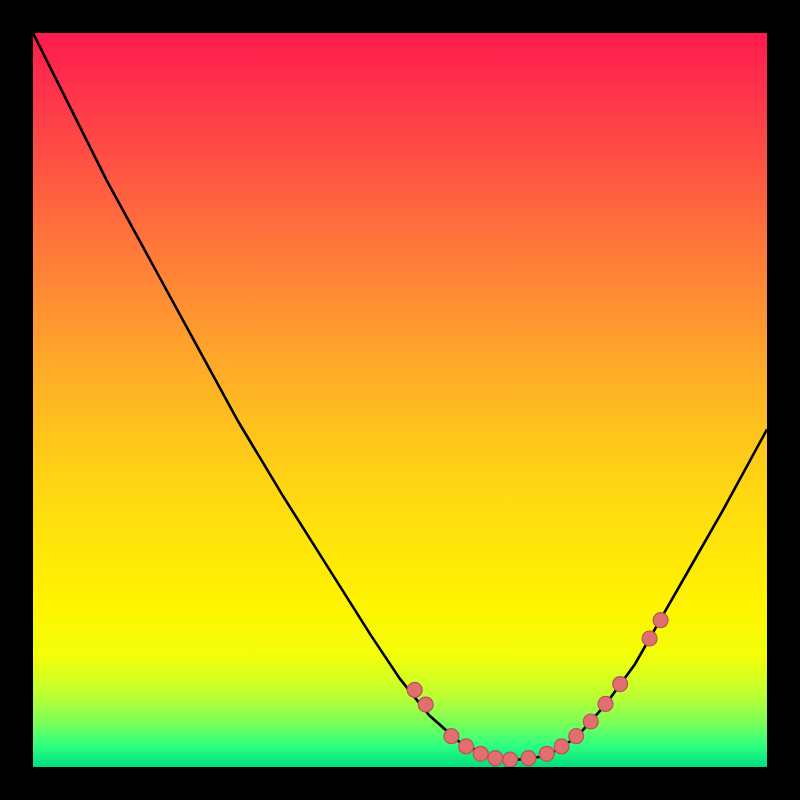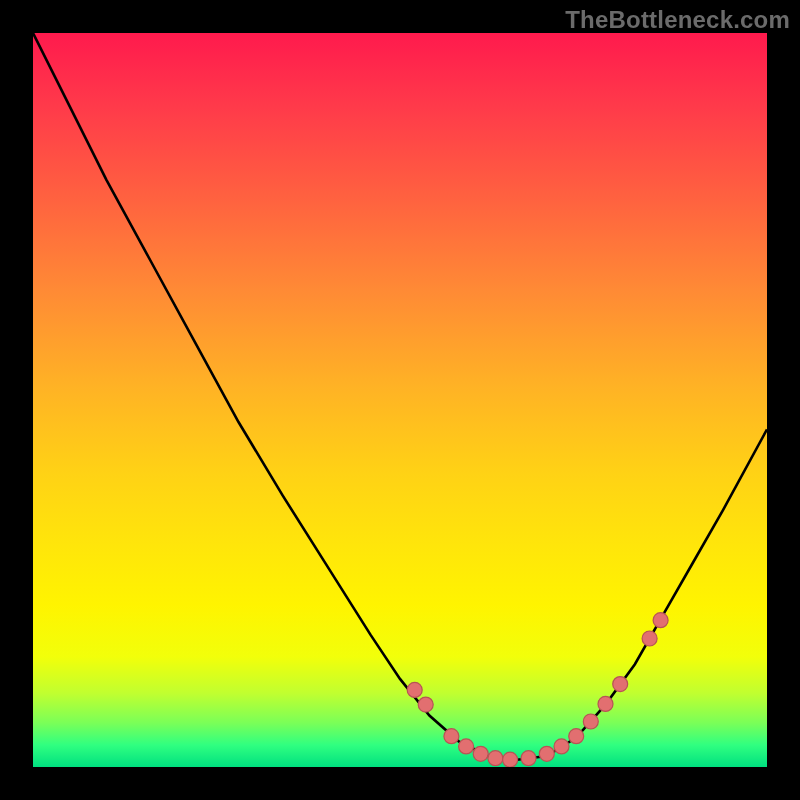--- a/index.html
+++ b/index.html
@@ -72,14 +72,13 @@
         <circle cx="513.8" cy="720.8" r="7.5" class="dot"></circle>
         <circle cx="528.5" cy="713.4" r="7.5" class="dot"></circle>
         <circle cx="543.2" cy="703.2" r="7.5" class="dot"></circle>
         <circle cx="557.8" cy="688.5" r="7.5" class="dot"></circle>
         <circle cx="572.5" cy="670.9" r="7.5" class="dot"></circle>
         <circle cx="587.2" cy="651.1" r="7.5" class="dot"></circle>
         <circle cx="616.6" cy="605.5" r="7.5" class="dot"></circle>
         <circle cx="627.6" cy="587.2" r="7.5" class="dot"></circle>
       </g>
   </svg>
-  <div class="watermark">TheBottleneck.com</div>
 </div>
 
 </body></html>

